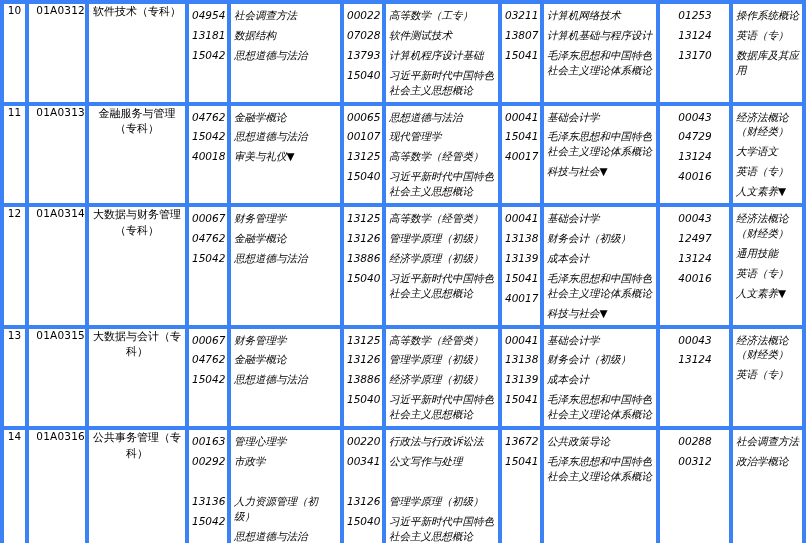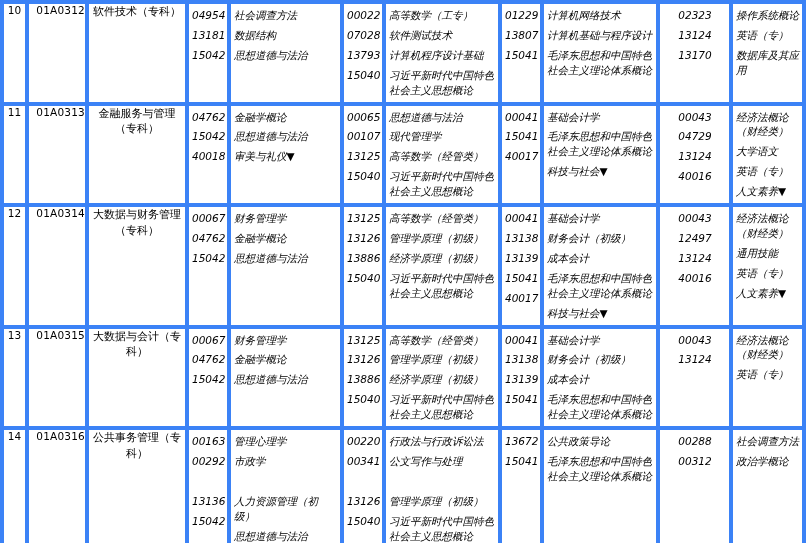--- a/index.html
+++ b/index.html
@@ -119,35 +119,35 @@
       <td>
         <ul class="subj-list txt-list">
           <li>高等数学（工专）</li>
           <li>软件测试技术</li>
           <li>计算机程序设计基础</li>
           <li>习近平新时代中国特色社会主义思想概论</li>
         </ul>
       </td>
       <td>
         <ul class="subj-list num-list">
-          <li>01229</li>
+          <li>03211</li>
           <li>13807</li>
           <li>15041</li>
         </ul>
       </td>
       <td>
         <ul class="subj-list txt-list">
           <li>计算机网络技术</li>
           <li>计算机基础与程序设计</li>
           <li>毛泽东思想和中国特色社会主义理论体系概论</li>
         </ul>
       </td>
       <td>
         <ul class="subj-list num-list">
-          <li>02323</li>
+          <li>01253</li>
           <li>13124</li>
           <li>13170</li>
         </ul>
       </td>
       <td>
         <ul class="subj-list txt-list">
           <li>操作系统概论</li>
           <li>英语（专）</li>
           <li>数据库及其应用</li>
         </ul>

